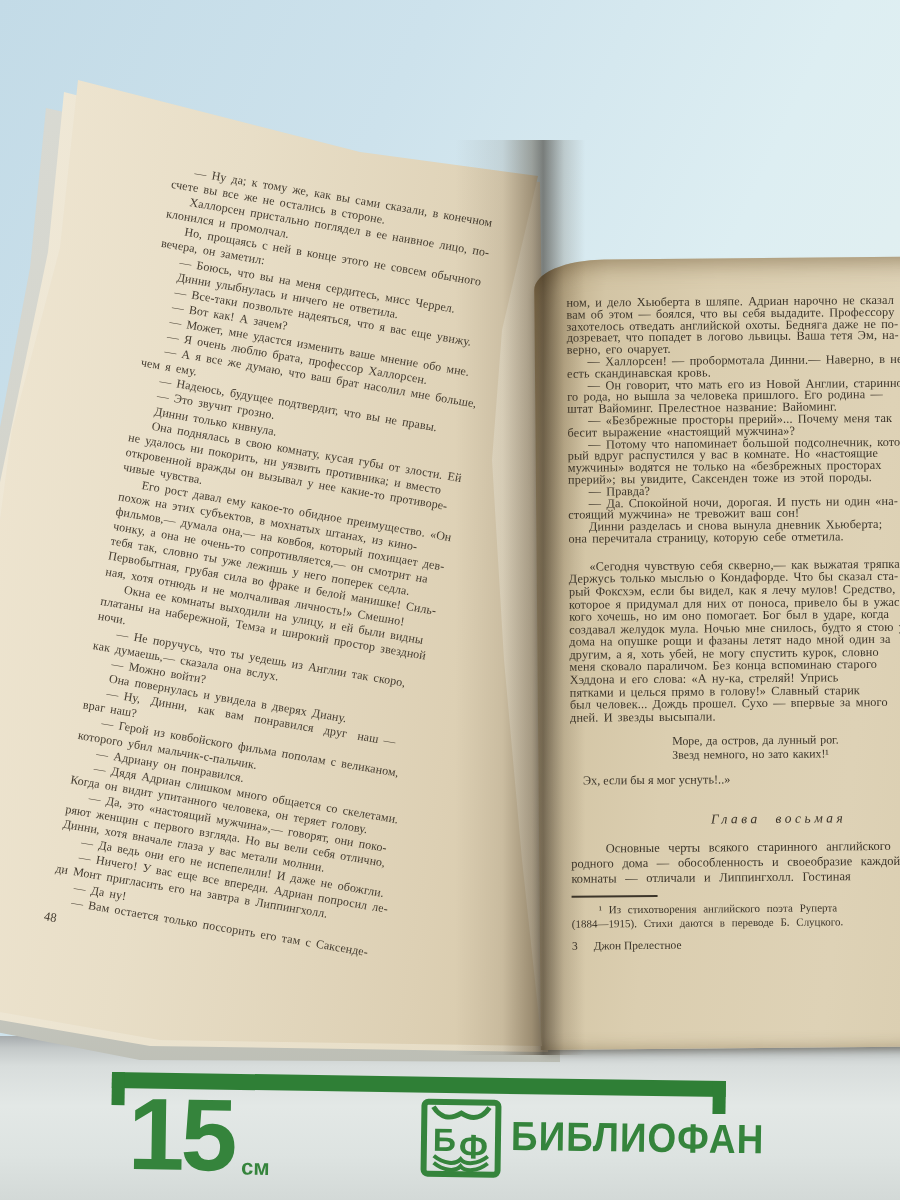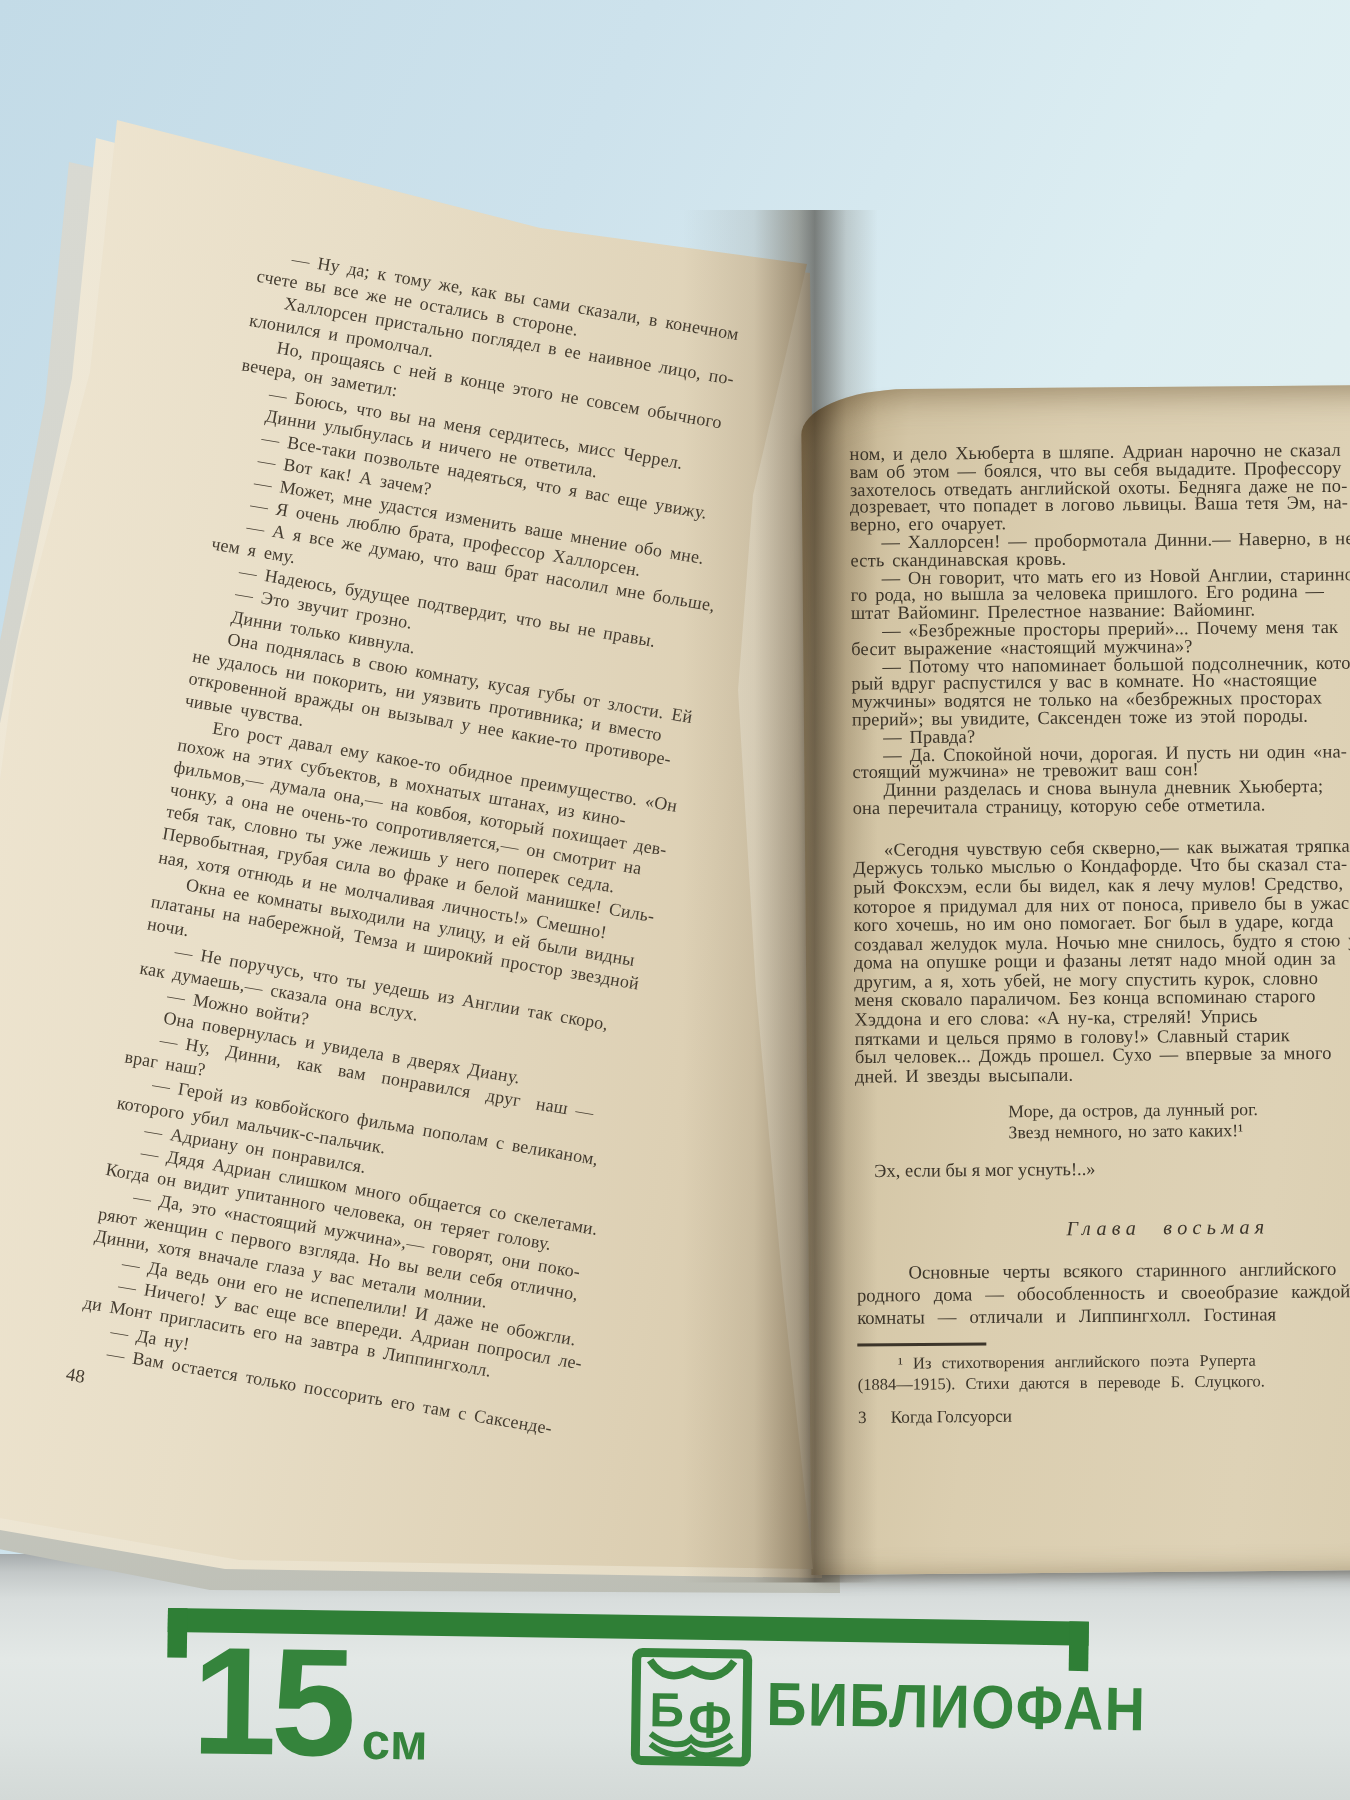--- a/index.html
+++ b/index.html
@@ -52,21 +52,21 @@
     background:linear-gradient(90deg,rgba(60,44,22,0) 0%,rgba(60,44,22,.1) 34%,rgba(60,44,22,.38) 55%,rgba(30,20,8,.5) 63%,rgba(60,44,22,.16) 78%,rgba(60,44,22,0) 93%);}
 
   
   .ruler{position:absolute;left:112px;top:1072px;width:614px;height:16px;background:#2f7f36;
     transform:rotate(0.85deg);transform-origin:0 0;}
   .ruler .tick{position:absolute;top:0;width:13px;height:33px;background:#2f7f36;}
   .tick-l{left:0;} .tick-r{right:0;}
   .ruler-label{position:absolute;left:128px;top:1094px;display:flex;align-items:flex-end;color:#35843c;
     font-family:"Liberation Sans",sans-serif;transform:rotate(0.8deg);}
   .ruler-num{font-size:102px;line-height:.82;font-weight:bold;letter-spacing:-4px;}
-  .ruler-unit{font-size:34px;line-height:1;font-weight:bold;margin-left:8px;}
+  .ruler-unit{font-size:22px;line-height:1;font-weight:bold;margin-left:8px;}
   .logo{position:absolute;left:420px;top:1100px;display:flex;align-items:flex-start;color:#35843c;
     font-family:"Liberation Sans",sans-serif;transform:rotate(0.8deg);}
   .logo-name{font-weight:bold;font-size:37px;line-height:1;letter-spacing:1px;margin:17px 0 0 9px;
     transform:scaleY(1.1);transform-origin:top left;}
 </style>
 </head>
 <body>
 
 <div class="stage">
 
@@ -126,21 +126,21 @@
           <div class="line">родного дома — обособленность и своеобразие каждой</div>
           <div class="line">комнаты — отличали и Липпингхолл. Гостиная</div>
         </div>
       <div class="r-footrule"></div>
       <div class="r-footnote">
           <div class="line">    ¹ Из стихотворения английского поэта Руперта</div>
           <div class="line">(1884—1915). Стихи даются в переводе Б. Слуцкого.</div>
         </div>
       <div class="r-signature">
         <span>3</span>
-        <span>Когда Голсуорси</span>
+        <span>Джон Прелестное</span>
       </div>
     </div>
   </div>
 
   <div class="left-page">
     <div class="left-text">
         <div class="line">    — Ну да; к тому же, как вы сами сказали, в конечном</div>
         <div class="line">счете вы все же не остались в стороне.</div>
         <div class="line">    Халлорсен пристально поглядел в ее наивное лицо, по-</div>
         <div class="line">клонился и промолчал.</div>

